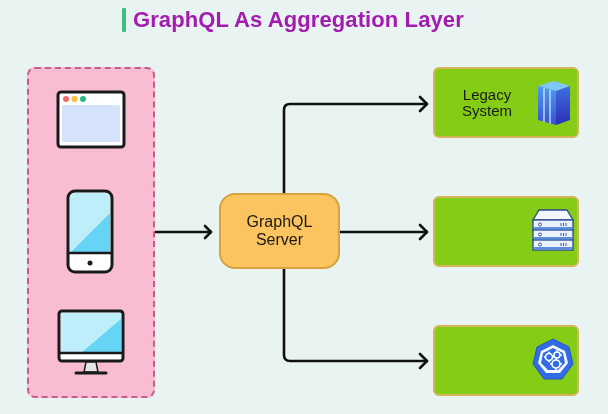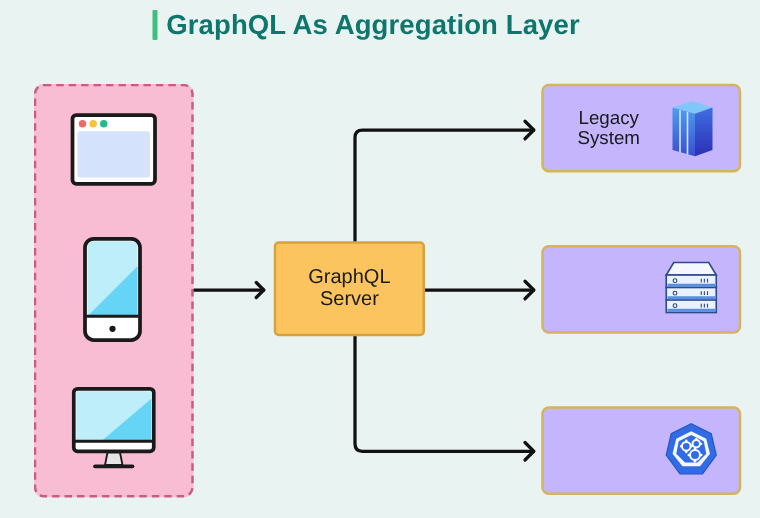--- a/index.html
+++ b/index.html
@@ -8,42 +8,42 @@
     background: #e9f3f1;
     font-family: "Liberation Sans", "DejaVu Sans", sans-serif;
     position: relative;
   }
   .title-bar {
     position: absolute; left: 122px; top: 8px; width: 4px; height: 24px;
     background: #3fbf7f; border-radius: 1px;
   }
   .title {
     position: absolute; left: 133px; top: 5px; height: 30px; line-height: 30px;
-    font-size: 22px; font-weight: bold; color: #0f766e; letter-spacing: 0.1px;
+    font-size: 22px; font-weight: bold; color: #a21caf; letter-spacing: 0.1px;
     white-space: nowrap;
   }
   .clients {
     position: absolute; left: 27px; top: 67px; width: 124px; height: 327px;
     background: #f8bcd3;
     border: 2.5px dashed #c75d86;
     border-radius: 8px;
   }
   .icon { position: absolute; }
   .server {
     position: absolute; left: 219px; top: 193px; width: 121px; height: 76px;
-    background: #fbc45e; border: 2px solid #d6a240; border-radius: 4px;
+    background: #fbc45e; border: 2px solid #d6a240; border-radius: 16px;
     box-sizing: border-box;
     display: flex; align-items: center; justify-content: center; text-align: center;
   }
   .server span {
     font-size: 16px; line-height: 18px; color: #1a1a1a; white-space: pre-line;
   }
   .target {
-    position: absolute; left: 433px; width: 160px; height: 71px;
-    background: #c4b5fd; border: 2.5px solid #d6b45a; border-radius: 6px;
+    position: absolute; left: 433px; width: 146px; height: 71px;
+    background: #84cc16; border: 2.5px solid #d6b45a; border-radius: 6px;
     box-sizing: border-box;
   }
   .target .label {
     position: absolute; left: 0; width: 104px; top: 0; bottom: 0;
     display: flex; align-items: center; justify-content: center; text-align: center;
     font-size: 15px; line-height: 16px; color: #1a1a1a; white-space: pre-line;
   }
   .target .ticon { position: absolute; }
   svg.lines { position: absolute; left: 0; top: 0; }
 </style>

